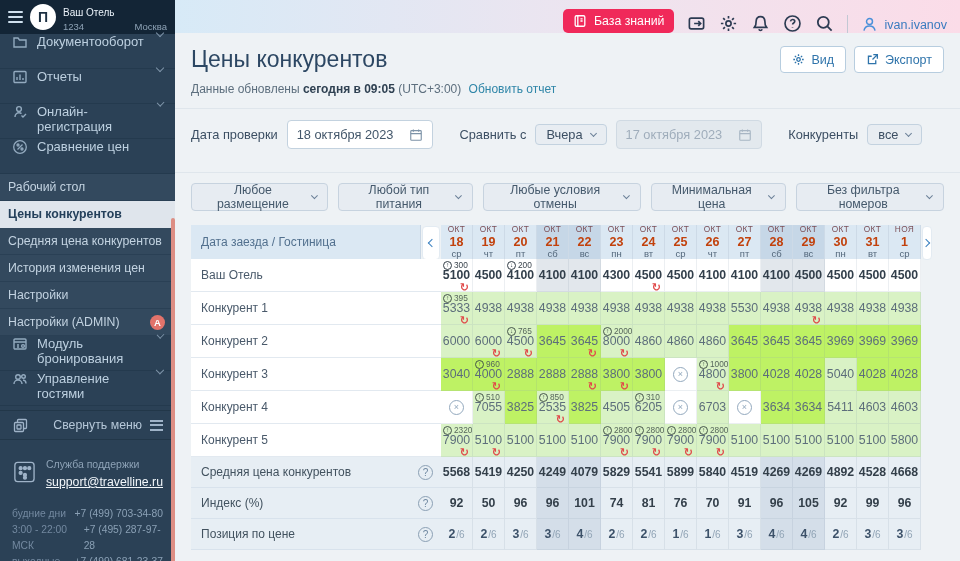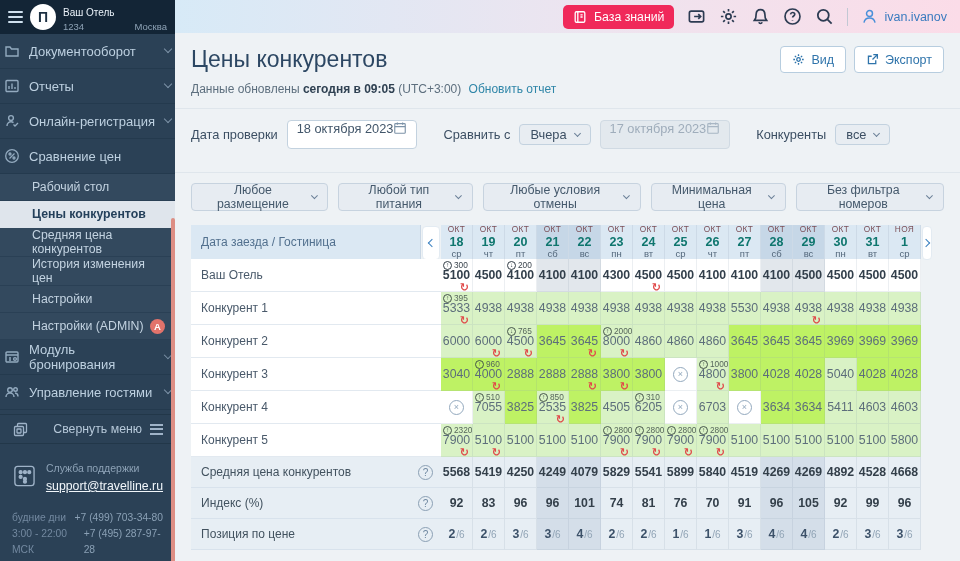--- a/index.html
+++ b/index.html
@@ -9,65 +9,65 @@
 
 .sidebar{position:relative;flex:0 0 175px;background:#2b4156;color:#b6c8d9;display:flex;flex-direction:column;overflow:hidden}
 .sb-head{flex:0 0 34px;background:#132536;display:flex;align-items:center;padding:0 8px;gap:7px}
 .burger{display:flex;flex-direction:column;gap:3px;cursor:pointer}
 .burger i{display:block;width:15px;height:2px;background:#cfe0ee;border-radius:1px}
 .logo{width:26px;height:26px;border-radius:50%;background:#fff;color:#1d3042;font-weight:bold;
   font-size:14px;display:flex;align-items:center;justify-content:center}
 .sb-hotel{flex:1;line-height:1.25}
 .sb-hotel .nm{font-size:10px;color:#eaf2f9}
 .sb-hotel .sub{display:flex;justify-content:space-between;font-size:9.5px;color:#8ea3b6}
-.sb-item{flex:0 0 35px;display:flex;align-items:center;gap:9px;padding:0 4px;font-size:13px;
+.sb-item{flex:0 0 35px;display:flex;align-items:flex-start;gap:9px;padding:0 12px;font-size:13px;
   border-bottom:1px solid #243a4e;cursor:pointer;color:#bdd0e0}
 .sb-ic{flex:0 0 16px;color:#93aabf}
 .cv{display:inline-block;width:6px;height:6px;border-right:1.6px solid;border-bottom:1.6px solid;transform:rotate(45deg)}
 .sb-item .cv{margin-left:auto;margin-top:-4px;color:#7d93a8}
 .sb-sub{display:flex;flex-direction:column}
-.sb-subitem{flex:0 0 27px;display:flex;align-items:center;padding:0 10px 0 32px;font-size:12.3px;
+.sb-subitem{flex:0 0 27px;display:flex;align-items:center;padding:0 10px 0 8px;font-size:12.3px;
   background:#33495e;border-bottom:1px solid #2a4055;cursor:pointer;color:#c3d3e1}
 .sb-subitem.active{background:#dfe5ec;color:#24405b;font-weight:bold;border-bottom:1px solid #dfe5ec}
 .badge-a{margin-left:auto;width:15px;height:15px;border-radius:50%;background:#e2736b;color:#fff;
   font-size:9.5px;font-weight:bold;display:flex;align-items:center;justify-content:center}
 .sb-collapse{flex:0 0 30px;margin-top:4px;border-top:1px solid #223749;border-bottom:1px solid #223749;
   display:flex;align-items:center;padding:0 12px;gap:8px;font-size:12.3px;cursor:pointer}
 .sb-collapse .lbl{margin-left:auto}
 .sb-collapse .mini{display:flex;flex-direction:column;gap:2.5px}
 .sb-collapse .mini i{width:13px;height:2px;background:#9fb3c8;display:block}
 .sb-support{margin-top:8px;padding:6px 12px;display:flex;gap:9px;align-items:center}
 .sb-support .tt{font-size:10.5px;color:#8da2b6}
 .sb-support .em{font-size:12.3px;color:#f2f7fb;text-decoration:underline;cursor:pointer}
 .sb-sched{margin-top:6px;padding:4px 12px;font-size:10.3px;line-height:1.55;color:#7389a0}
 .sb-sched .r{display:flex;justify-content:space-between}
 .sb-sched .r b{font-weight:normal;color:#8aa0b5}
 .sb-thumb{position:absolute;right:0;top:218px;bottom:0;width:4px;background:#dd8e84;border-radius:3px 3px 0 0}
 
 .main{flex:1;display:flex;flex-direction:column;min-width:0}
-.topbar{flex:0 0 33px;display:flex;align-items:center;justify-content:flex-end;gap:13px;padding:0 13px;
+.topbar{flex:0 0 33px;display:flex;align-items:flex-end;justify-content:flex-end;gap:13px;padding:0 13px;
   background:linear-gradient(90deg,#d7eaf7 0%,#eee4ef 55%,#fbdce8 100%)}
 .kb-btn{display:flex;align-items:center;gap:7px;background:#f0295a;color:#fff;border:none;border-radius:5px;
   height:24px;padding:0 10px;font-size:12.3px;cursor:pointer;font-family:inherit}
 .tb-ic{color:#2c3b52;cursor:pointer;display:flex}
 .tb-sep{width:1px;height:18px;background:#c2c8d4}
 .tb-user{display:flex;align-items:center;gap:6px;color:#3a7bbf;font-size:12.5px;cursor:pointer}
 .content{flex:1;padding:0 16px;overflow:hidden}
 .page-head{margin-top:13px;display:flex;align-items:center}
 .page-title{font-size:23px;font-weight:500;color:#2c4763}
 .ph-btns{margin-left:auto;display:flex;gap:8px}
 .ph-btn{display:flex;align-items:center;gap:6px;height:27px;padding:0 11px;background:#fff;
   border:1px solid #b7cddf;border-radius:4px;color:#2f74ab;font-size:12.5px;cursor:pointer;font-family:inherit}
 .updated{margin-top:9px;font-size:12px;color:#5d6f7e}
 .updated b{color:#2f4152}
 .link{color:#2f86a8;margin-left:4px;cursor:pointer}
 .hr{height:1px;background:#dfe6ec;margin:12px -16px 0}
 .f-row{display:flex;align-items:center;gap:9px;padding:11px 0;font-size:12.8px}
 .f-lbl{color:#3c4f63}
-.inp{display:flex;gap:0;height:29px;padding:0 9px;background:#fff;
+.inp{display:flex;align-items:center;gap:16px;height:29px;padding:0 9px;background:#fff;
   border:1px solid #c3d2df;border-radius:4px;color:#42566a;cursor:pointer}
 .inp.dis{background:#e3e9ee;color:#9fadbb;border-color:#d0dae3}
 .sel{display:flex;align-items:center;gap:8px;height:21px;padding:0 10px;background:#e8edf2;
   border:1px solid #c3d2df;border-radius:4px;color:#3c4f63;cursor:pointer}
 .sel .cv,.pill .cv{width:5px;height:5px;margin-top:-3px;color:#6b8098}
 .gap{width:8px}
 .f-row2{display:flex;gap:10px;padding:10px 0 14px}
 .pill{display:flex;align-items:center;gap:9px;height:28px;padding:0 11px;background:#e7ecf2;
   border:1px solid #c7d3df;border-radius:4px;color:#45596c;font-size:12.3px;cursor:pointer;font-family:inherit}
 
@@ -75,21 +75,21 @@
 .tr{display:grid;grid-template-columns:250px repeat(15,32px)}
 .tr.thead{grid-template-columns:230px 20px repeat(15,32px) 12px;height:34px}
 .trow{height:33px}
 .tsum{height:31px}
 .corner{background:#dbe8f3;display:flex;align-items:center;padding-left:10px;font-size:12px;color:#52708e;
   border-right:1px solid #c9d7e5;border-bottom:1px solid #c9d7e5}
 .th{background:#dbe8f3;display:flex;flex-direction:column;align-items:center;justify-content:center;
   line-height:1.15;border-right:1px solid #cddae7;border-bottom:1px solid #c9d7e5}
 .th.wk{background:#c6d7e7}
 .th .mo{font-size:8.3px;letter-spacing:.4px;color:#7c5058}
-.th .dy{font-size:12.5px;font-weight:bold;color:#0f766e}
+.th .dy{font-size:12.5px;font-weight:bold;color:#c2410c}
 .th .dw{font-size:9.5px;color:#53677b}
 .navb{background:#fff;border-radius:4px;margin:1px;display:flex;align-items:center;justify-content:center;
   color:#3a80c0;cursor:pointer;border:1px solid #e3ebf2}
 .rowlbl{background:#fff;display:flex;align-items:center;padding-left:10px;font-size:12px;color:#49596a;
   border-bottom:1px solid #e2e9f0;white-space:nowrap;overflow:hidden}
 .tsum .rowlbl{background:#e7eef4;border-bottom:1px solid #d8e2ec;color:#42525f}
 .td{position:relative;display:flex;align-items:center;justify-content:center;background:#fff;
   border-right:1px solid rgba(120,140,160,.14);border-bottom:1px solid rgba(150,168,185,.18);color:#5d6e7b;font-size:12.3px}
 .td.wk{background:#e2e7ec}
 .td.cg{background:#d9f2c5}
@@ -816,21 +816,21 @@
             <div class="td sumc">4892</div>
             <div class="td sumc">4528</div>
             <div class="td sumc">4668</div>
           </div>
           <div class="tr tsum">
             <div class="rowlbl">
               <span>Индекс (%)</span>
               <div class="qm">?</div>
             </div>
             <div class="td sumc">92</div>
-            <div class="td sumc">83</div>
+            <div class="td sumc">50</div>
             <div class="td sumc">96</div>
             <div class="td sumc wk">96</div>
             <div class="td sumc wk">101</div>
             <div class="td sumc">74</div>
             <div class="td sumc">81</div>
             <div class="td sumc">76</div>
             <div class="td sumc">70</div>
             <div class="td sumc">91</div>
             <div class="td sumc wk">96</div>
             <div class="td sumc wk">105</div>

